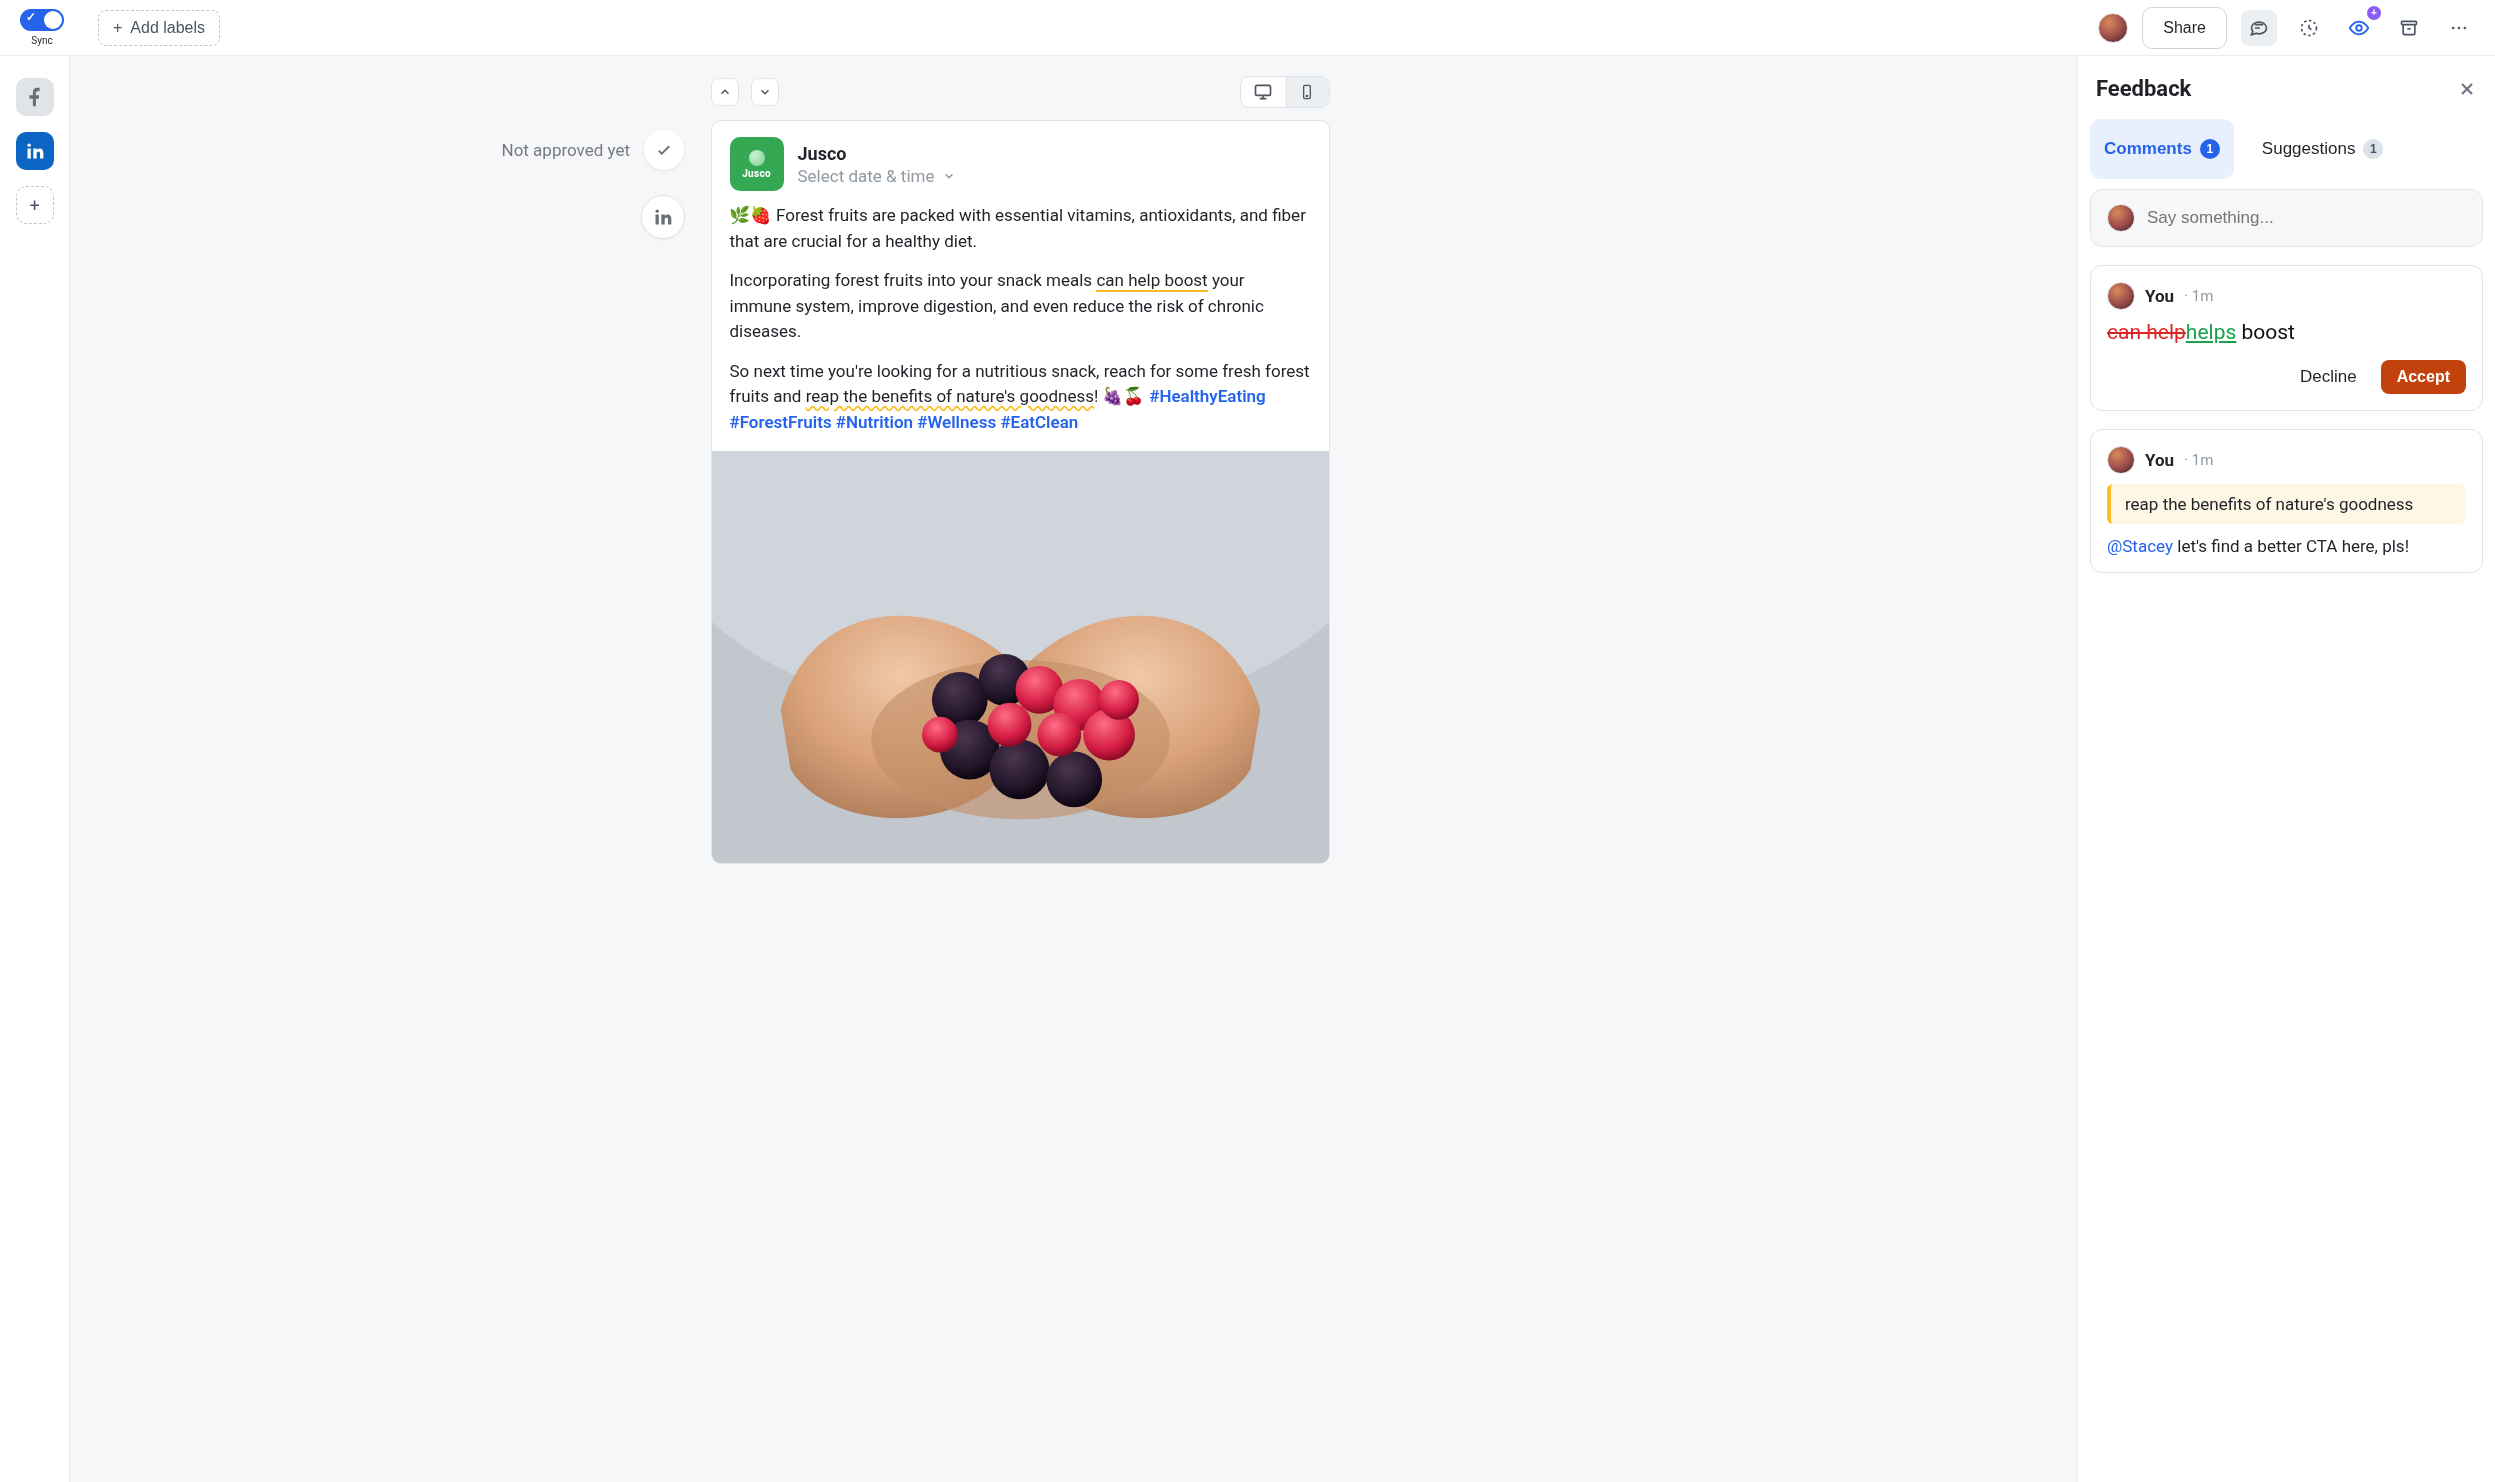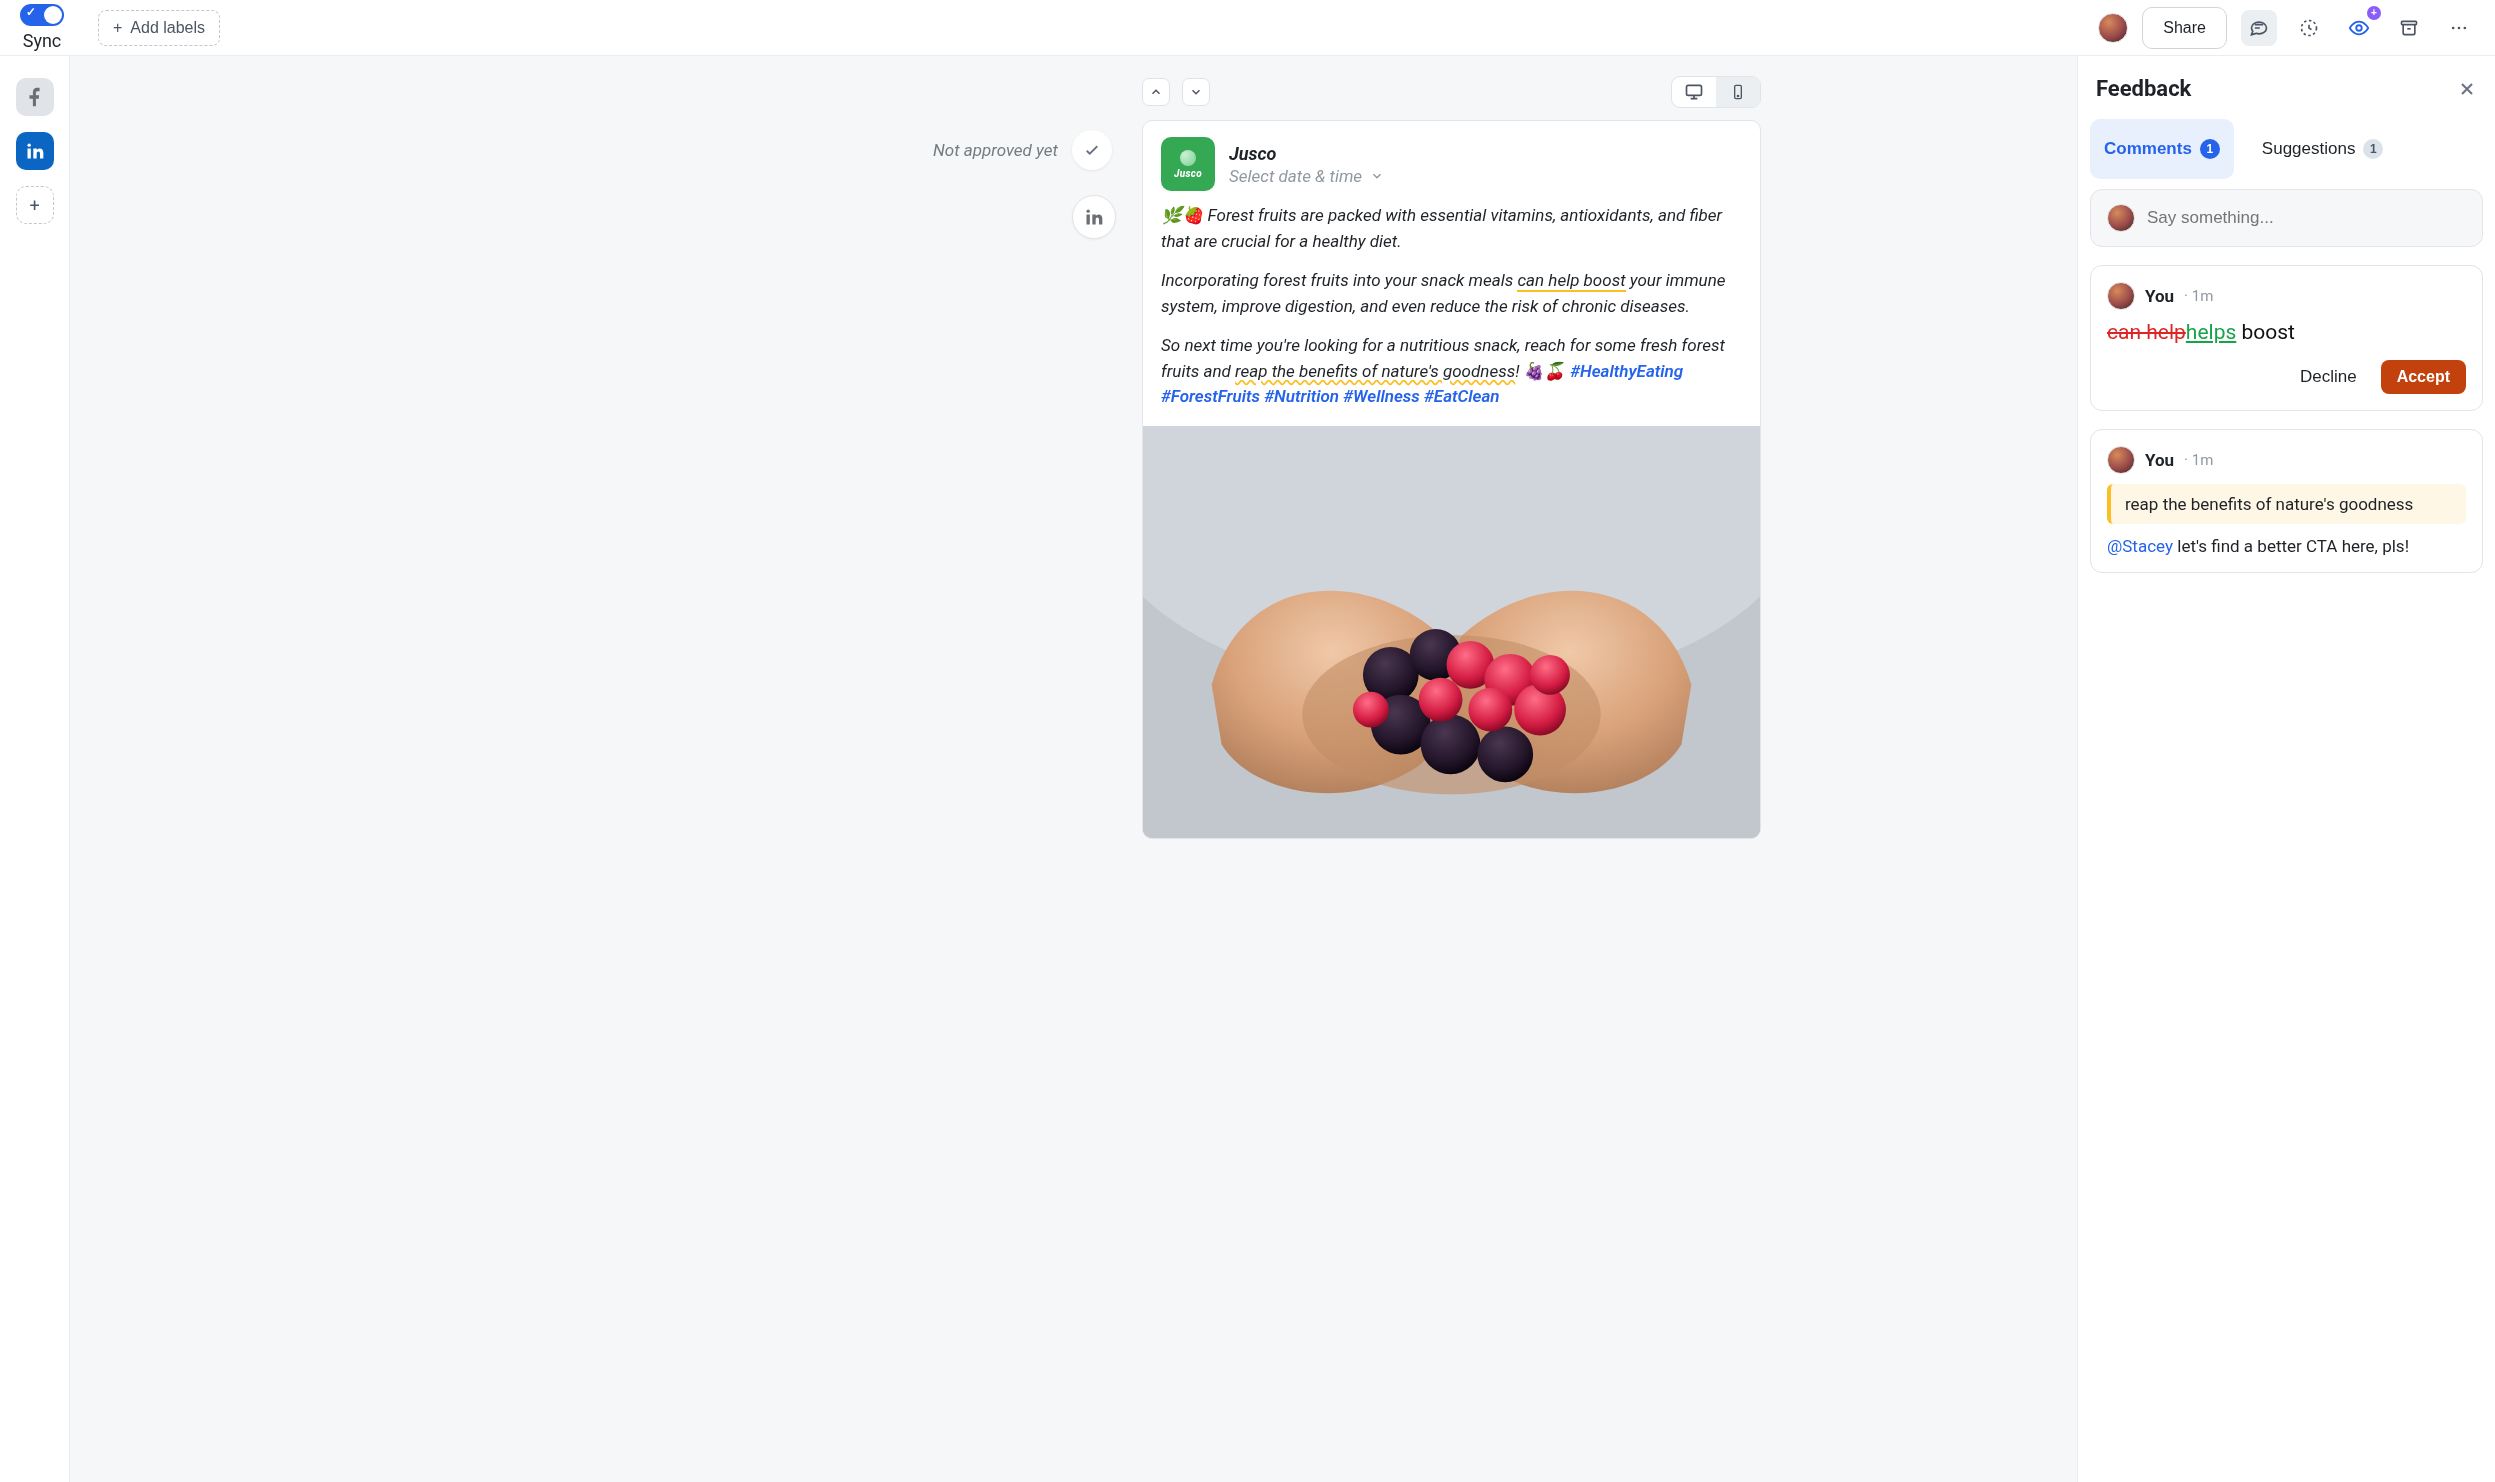--- a/index.html
+++ b/index.html
@@ -5,42 +5,42 @@
   * { box-sizing: border-box; margin: 0; padding: 0; }
   html, body { height: 100%; font-family: -apple-system, BlinkMacSystemFont, "Segoe UI", Roboto, Helvetica, Arial, sans-serif; }
   body { display: flex; flex-direction: column; background: #fff; color: #111; }
 
   
   .topbar { display: flex; align-items: center; height: 56px; padding: 0 18px; border-bottom: 1px solid #eaecef; }
   .sync-group { display: flex; flex-direction: column; align-items: center; width: 60px; margin-left: -6px; }
   .sync-toggle { width: 44px; height: 22px; border-radius: 12px; background: #2563eb; position: relative; }
   .sync-toggle::before { content: "✓"; color: #fff; position: absolute; left: 6px; top: 1px; font-size: 12px; font-weight: 700; }
   .sync-toggle::after { content: ""; position: absolute; right: 2px; top: 2px; width: 18px; height: 18px; border-radius: 50%; background: #fff; }
-  .sync-label { font-size: 18px; margin-top: 4px; color: #1f2328; }
+  .sync-label { font-size: 10px; margin-top: 4px; color: #1f2328; }
 
   .add-labels { margin-left: 26px; display: inline-flex; align-items: center; height: 36px; padding: 0 14px; border: 1.5px dashed #c1c7cd; border-radius: 8px; color: #4b5563; font-size: 16px; gap: 6px; cursor: pointer; background: #fff; }
   .add-labels .plus { font-size: 16px; margin-right: 2px; }
 
   .top-right { margin-left: auto; display: flex; align-items: center; gap: 14px; }
   .avatar { width: 30px; height: 30px; border-radius: 50%; background: radial-gradient(circle at 35% 30%, #d88a5a 0%, #9a4b4b 55%, #3a1f1f 100%); border: 1px solid #e2e2e2; flex-shrink: 0; }
   .share-btn { height: 42px; padding: 0 20px; border: 1px solid #d1d5db; border-radius: 10px; background: #fff; font-size: 16px; color: #1f2328; cursor: pointer; }
   .icon-btn { width: 36px; height: 36px; border-radius: 8px; display: flex; align-items: center; justify-content: center; cursor: pointer; color: #4b5563; border: none; background: transparent; }
   .icon-btn.active { background: #eceff2; }
   .eye-badge { position: relative; }
   .eye-badge .dot { position: absolute; top: -4px; right: -4px; width: 14px; height: 14px; border-radius: 50%; background: #8b5cf6; display: flex; align-items: center; justify-content: center; color: #fff; font-size: 10px; font-weight: 700; }
 
   
   .main { flex: 1; display: flex; overflow: hidden; }
   .leftrail { width: 70px; border-right: 1px solid #eaecef; display: flex; flex-direction: column; align-items: center; padding-top: 22px; gap: 16px; }
   .rail-btn { width: 38px; height: 38px; border-radius: 10px; display: flex; align-items: center; justify-content: center; cursor: pointer; }
   .rail-fb { background: #e0e3e7; color: #6b6e73; }
   .rail-li { background: #0a66c2; color: #fff; }
   .rail-add { width: 38px; height: 38px; border: 1.5px dashed #c1c7cd; border-radius: 10px; display: flex; align-items: center; justify-content: center; color: #4b5563; font-size: 18px; cursor: pointer; }
 
-  .canvas { flex: 1; background: #f6f7f9; position: relative; overflow: auto; display: flex; justify-content: flex-end; font-style: italic; }
+  .canvas { flex: 1; background: #f6f7f9; position: relative; overflow: auto; display: flex; justify-content: center; }
   .canvas-inner { position: relative; width: 935px; padding: 20px 0 40px; }
 
   .approval-row { position: absolute; left: -209px; top: 74px; display: flex; align-items: center; gap: 14px; }
   .approval-text { font-size: 17px; color: #767b81; }
   .approve-circle { width: 40px; height: 40px; border-radius: 50%; background: #fff; border: 1px solid transparent; box-shadow: 0 1px 3px rgba(0,0,0,0.08); display: flex; align-items: center; justify-content: center; color: #6b7280; cursor: pointer; }
 
   .floating-li { position: absolute; left: -70px; top: 139px; width: 44px; height: 44px; border-radius: 50%; background: #fff; border: 1px solid #e2e4e8; display: flex; align-items: center; justify-content: center; box-shadow: 0 1px 3px rgba(0,0,0,0.05); cursor: pointer; }
   .floating-li svg { fill: #6b6e73; }
 
   .post-toolbar { display: flex; align-items: center; gap: 12px; margin-bottom: 12px; }

